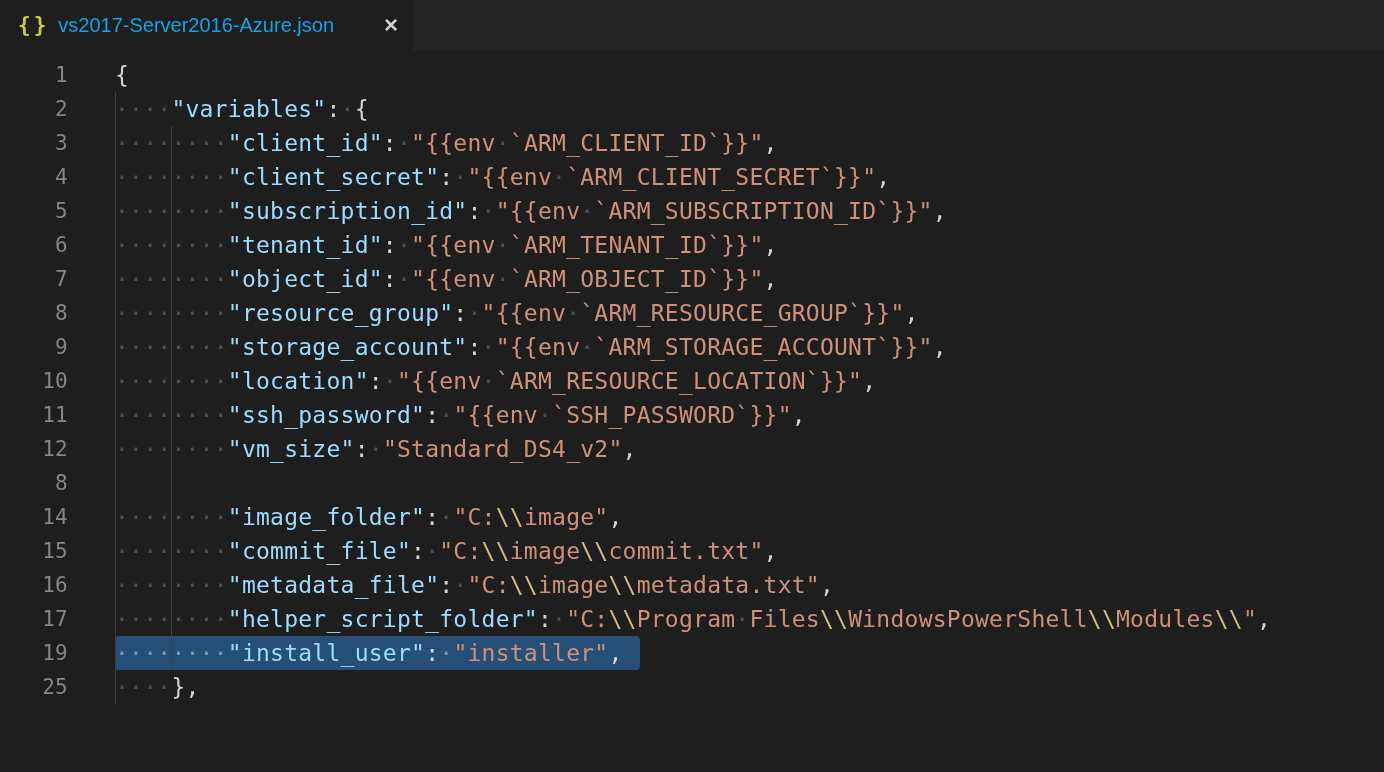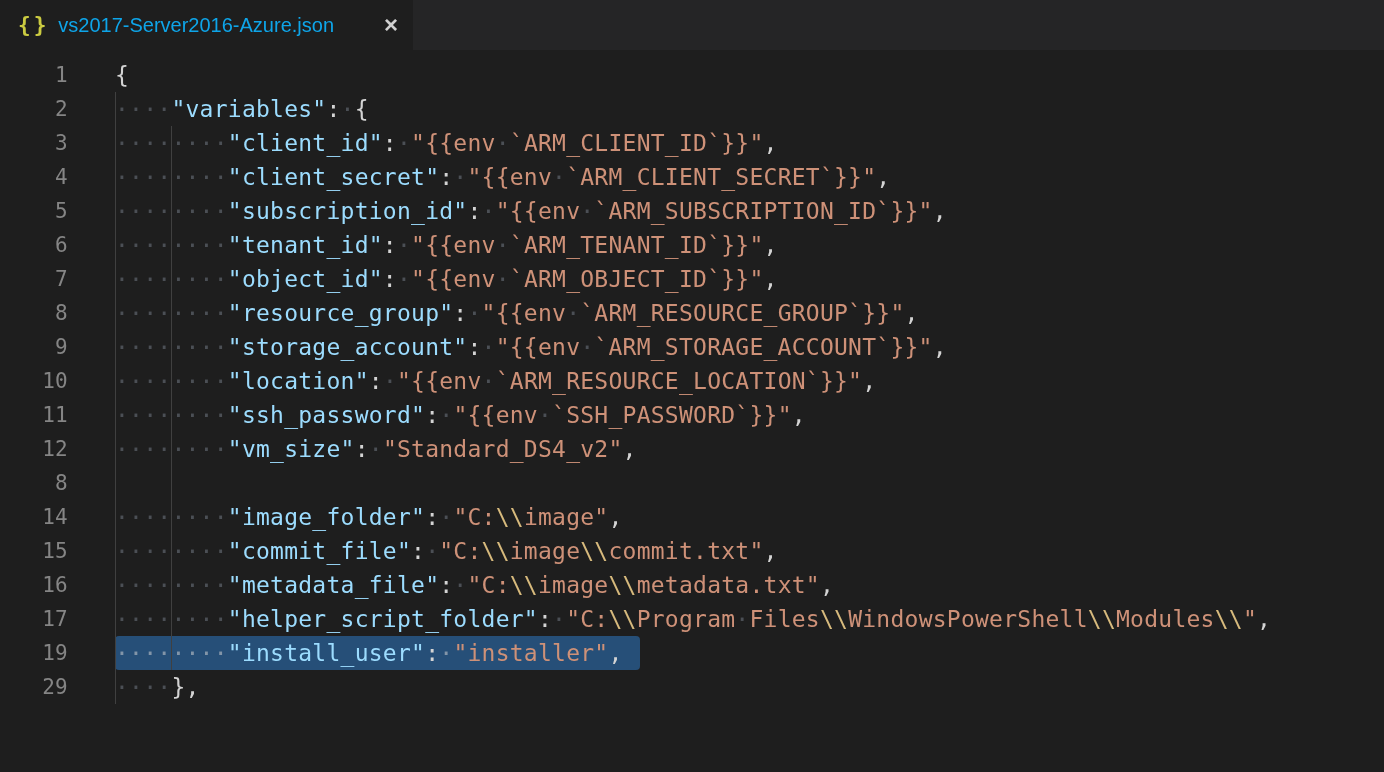--- a/index.html
+++ b/index.html
@@ -84,16 +84,16 @@
         <div class="line"><div class="lnum">9</div><div class="code"><span class="guide" style="left: 0px;"></span><span class="guide" style="left: 56.4px;"></span><span class="text"><span class="tws">········</span><span class="t-k">"storage_account"</span><span class="t-p">:</span><span class="tws">·</span><span class="t-s">"{{env</span><span class="tws">·</span><span class="t-s">`ARM_STORAGE_ACCOUNT`}}"</span><span class="t-p">,</span></span></div></div>
         <div class="line"><div class="lnum">10</div><div class="code"><span class="guide" style="left: 0px;"></span><span class="guide" style="left: 56.4px;"></span><span class="text"><span class="tws">········</span><span class="t-k">"location"</span><span class="t-p">:</span><span class="tws">·</span><span class="t-s">"{{env</span><span class="tws">·</span><span class="t-s">`ARM_RESOURCE_LOCATION`}}"</span><span class="t-p">,</span></span></div></div>
         <div class="line"><div class="lnum">11</div><div class="code"><span class="guide" style="left: 0px;"></span><span class="guide" style="left: 56.4px;"></span><span class="text"><span class="tws">········</span><span class="t-k">"ssh_password"</span><span class="t-p">:</span><span class="tws">·</span><span class="t-s">"{{env</span><span class="tws">·</span><span class="t-s">`SSH_PASSWORD`}}"</span><span class="t-p">,</span></span></div></div>
         <div class="line"><div class="lnum">12</div><div class="code"><span class="guide" style="left: 0px;"></span><span class="guide" style="left: 56.4px;"></span><span class="text"><span class="tws">········</span><span class="t-k">"vm_size"</span><span class="t-p">:</span><span class="tws">·</span><span class="t-s">"Standard_DS4_v2"</span><span class="t-p">,</span></span></div></div>
         <div class="line"><div class="lnum">8</div><div class="code"><span class="guide" style="left: 0px;"></span><span class="guide" style="left: 56.4px;"></span><span class="text"></span></div></div>
         <div class="line"><div class="lnum">14</div><div class="code"><span class="guide" style="left: 0px;"></span><span class="guide" style="left: 56.4px;"></span><span class="text"><span class="tws">········</span><span class="t-k">"image_folder"</span><span class="t-p">:</span><span class="tws">·</span><span class="t-s">"C:</span><span class="t-e">\\</span><span class="t-s">image"</span><span class="t-p">,</span></span></div></div>
         <div class="line"><div class="lnum">15</div><div class="code"><span class="guide" style="left: 0px;"></span><span class="guide" style="left: 56.4px;"></span><span class="text"><span class="tws">········</span><span class="t-k">"commit_file"</span><span class="t-p">:</span><span class="tws">·</span><span class="t-s">"C:</span><span class="t-e">\\</span><span class="t-s">image</span><span class="t-e">\\</span><span class="t-s">commit.txt"</span><span class="t-p">,</span></span></div></div>
         <div class="line"><div class="lnum">16</div><div class="code"><span class="guide" style="left: 0px;"></span><span class="guide" style="left: 56.4px;"></span><span class="text"><span class="tws">········</span><span class="t-k">"metadata_file"</span><span class="t-p">:</span><span class="tws">·</span><span class="t-s">"C:</span><span class="t-e">\\</span><span class="t-s">image</span><span class="t-e">\\</span><span class="t-s">metadata.txt"</span><span class="t-p">,</span></span></div></div>
         <div class="line"><div class="lnum">17</div><div class="code"><span class="guide" style="left: 0px;"></span><span class="guide" style="left: 56.4px;"></span><span class="text"><span class="tws">········</span><span class="t-k">"helper_script_folder"</span><span class="t-p">:</span><span class="tws">·</span><span class="t-s">"C:</span><span class="t-e">\\</span><span class="t-s">Program</span><span class="tws">·</span><span class="t-s">Files</span><span class="t-e">\\</span><span class="t-s">WindowsPowerShell</span><span class="t-e">\\</span><span class="t-s">Modules</span><span class="t-e">\\</span><span class="t-s">"</span><span class="t-p">,</span></span></div></div>
         <div class="line"><div class="lnum">19</div><div class="code"><span class="guide" style="left: 0px;"></span><span class="guide" style="left: 56.4px;"></span><span class="text sel selnl"><span class="tws">········</span><span class="t-k">"install_user"</span><span class="t-p">:</span><span class="tws">·</span><span class="t-s">"installer"</span><span class="t-p">,</span></span></div></div>
-        <div class="line"><div class="lnum">29</div><div class="code"><span class="guide" style="left: 0px;"></span><span class="text"><span class="tws">····</span><span class="t-p">},</span></span></div></div>
+        <div class="line"><div class="lnum">25</div><div class="code"><span class="guide" style="left: 0px;"></span><span class="text"><span class="tws">····</span><span class="t-p">},</span></span></div></div>
       </div>
   </div>
 </div>
 
 </body></html>

